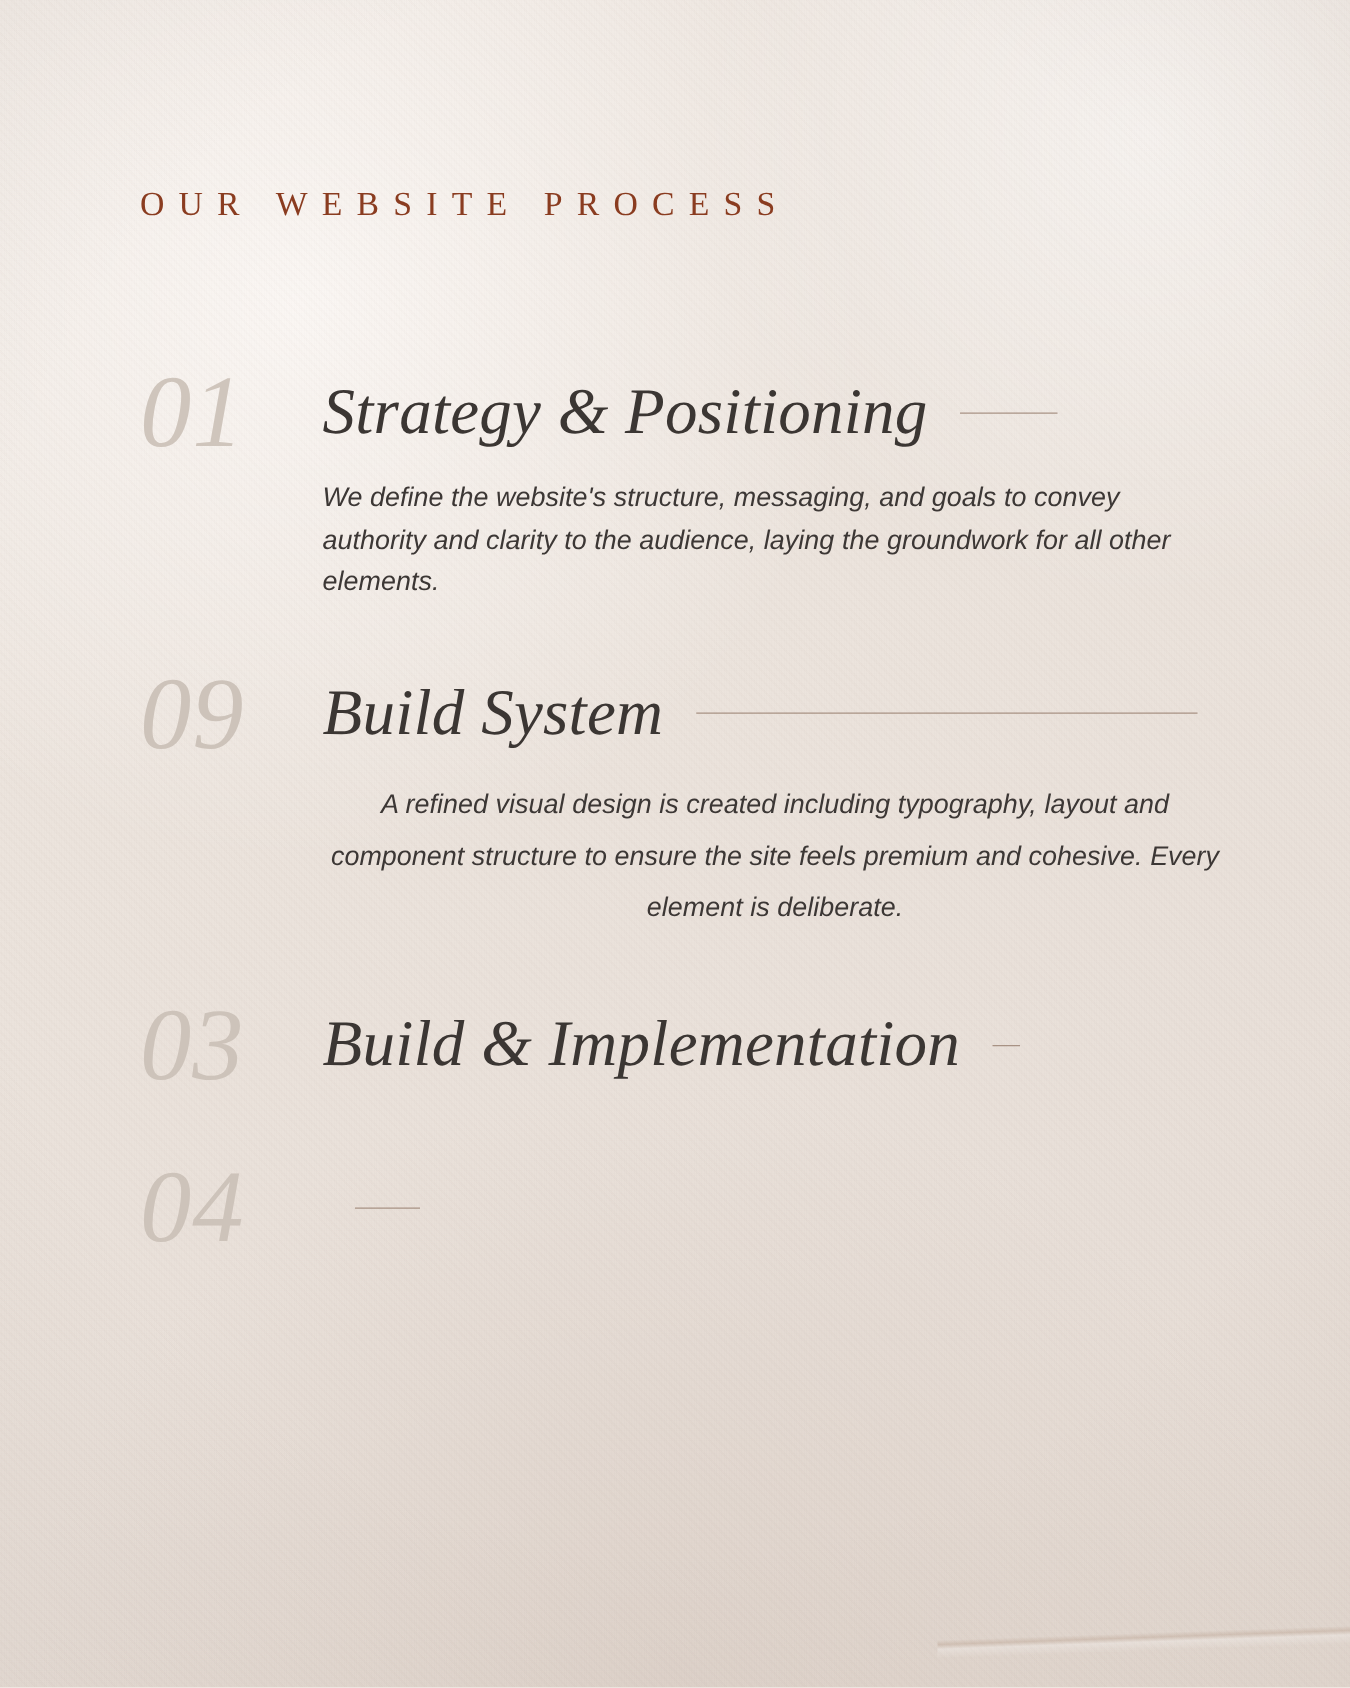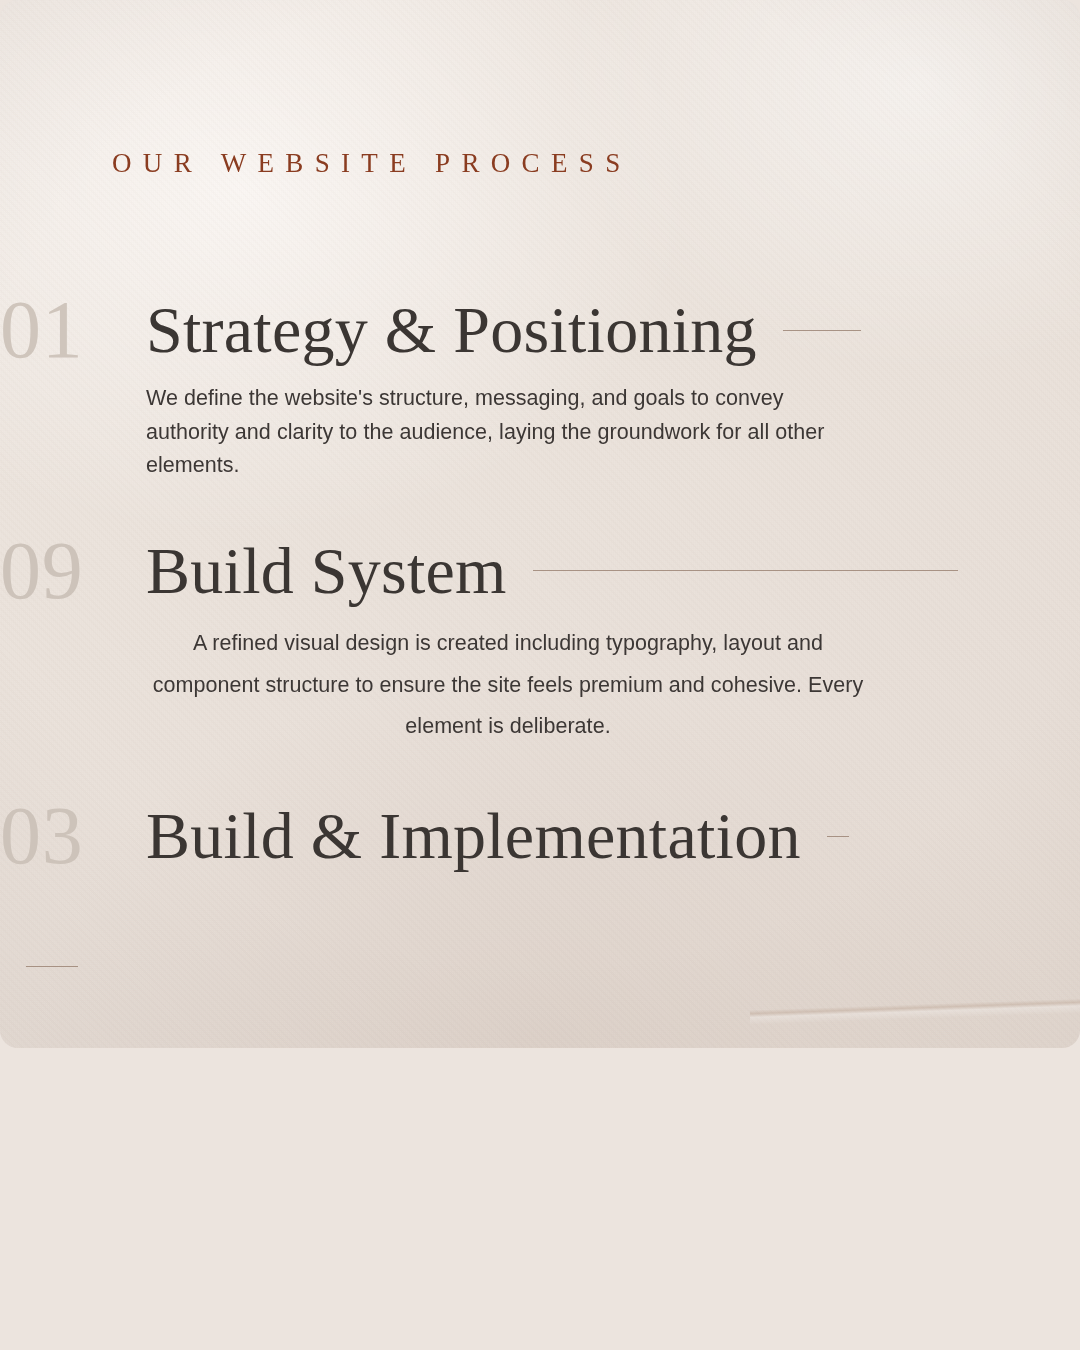--- a/index.html
+++ b/index.html
@@ -11,28 +11,27 @@
     height: 1350px;
     background: #ece4de;
     font-family: "Liberation Sans", sans-serif;
     overflow: hidden;
   }
 
   
   .page {
     position: relative;
     width: 1080px;
-    height: 1048px;
+    height: 1350px;
     background:
       radial-gradient(ellipse 70% 55% at 22% 18%, rgba(255,252,250,0.75) 0%, rgba(255,252,250,0) 60%),
       radial-gradient(ellipse 60% 50% at 85% 8%, rgba(255,255,255,0.5) 0%, rgba(255,255,255,0) 55%),
       radial-gradient(ellipse 80% 60% at 50% 100%, rgba(216,203,194,0.55) 0%, rgba(216,203,194,0) 60%),
       linear-gradient(160deg, #efe8e2 0%, #ece4dd 40%, #e8dfd8 75%, #e6dcd4 100%);
     overflow: hidden;
-    border-radius: 18px;
   }
   .grain {
     position: absolute;
     inset: 0;
     pointer-events: none;
     opacity: 0.5;
     background-image:
       repeating-linear-gradient(0deg, rgba(255,255,255,0.07) 0 1px, rgba(0,0,0,0.012) 1px 2px),
       repeating-linear-gradient(90deg, rgba(255,255,255,0.05) 0 1px, rgba(0,0,0,0.012) 1px 2px),
       repeating-linear-gradient(45deg, rgba(180,160,145,0.05) 0 2px, rgba(255,255,255,0) 2px 5px);
@@ -69,41 +68,43 @@
 
   
   .steps {
     position: absolute;
     left: 0;
     top: 288px;
     width: 1080px;
   }
   .step {
     position: relative;
+    padding-left: 112px;
     margin-bottom: 46px;
+    font-style: italic;
   }
   .step-head {
     display: flex;
     align-items: center;
     gap: 0;
     height: 84px;
   }
   .step-num {
     font-family: "Liberation Serif", serif;
     font-size: 82px;
     line-height: 1;
     color: #cdc3ba;
     letter-spacing: 0.01em;
     width: 146px;
     flex: 0 0 146px;
     font-weight: 400;
   }
   .step-title {
     font-family: "Liberation Serif", serif;
-    font-size: 66px;
+    font-size: 52px;
     line-height: 1;
     color: #3b3633;
     white-space: nowrap;
     font-weight: 400;
     letter-spacing: 0.004em;
   }
   .rule {
     height: 1px;
     background: #9c8575;
     flex: 1 1 auto;
@@ -167,18 +168,19 @@
     <div class="step wide" id="step-3">
       <div class="step-head">
         <div class="step-num">03</div>
         <div class="step-title">Build &amp; Implementation</div>
         <div class="rule"></div>
       </div>
     </div>
 
     <div class="step wide" id="step-4">
       <div class="step-head">
+        <div class="step-num">04</div>
         <div class="rule"></div>
       </div>
     </div>
 
   </div>
 </div>
 
 </body></html>

